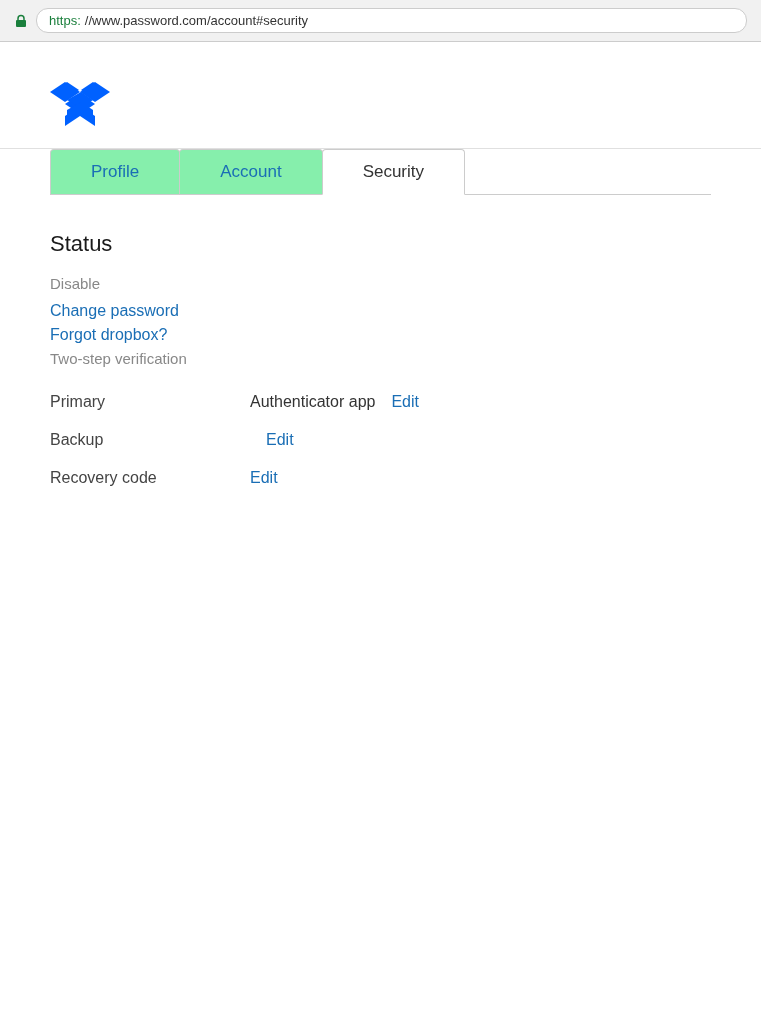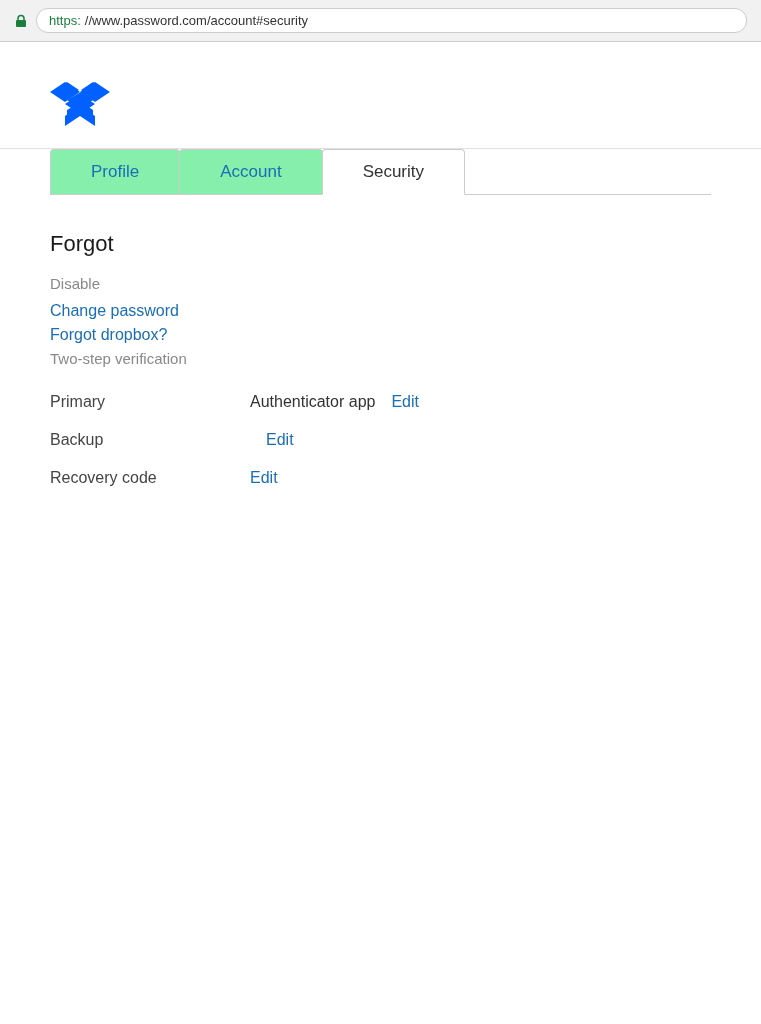--- a/index.html
+++ b/index.html
@@ -223,21 +223,21 @@
       <span>Profile</span>
     </div>
     <div class="tab">
       <span>Account</span>
     </div>
     <div class="tab active">
       <span>Security</span>
     </div>
   </div>
 
-  <h2 class="section-heading">Forgot</h2>
+  <h2 class="section-heading">Status</h2>
 
   <div class="subsection-label">Disable</div>
   <a class="link">Change password</a>
   <a class="link">Forgot dropbox?</a>
 
   <div class="two-step-section">
     <div class="two-step-label">Two-step verification</div>
 
 
     <div class="info-row">

